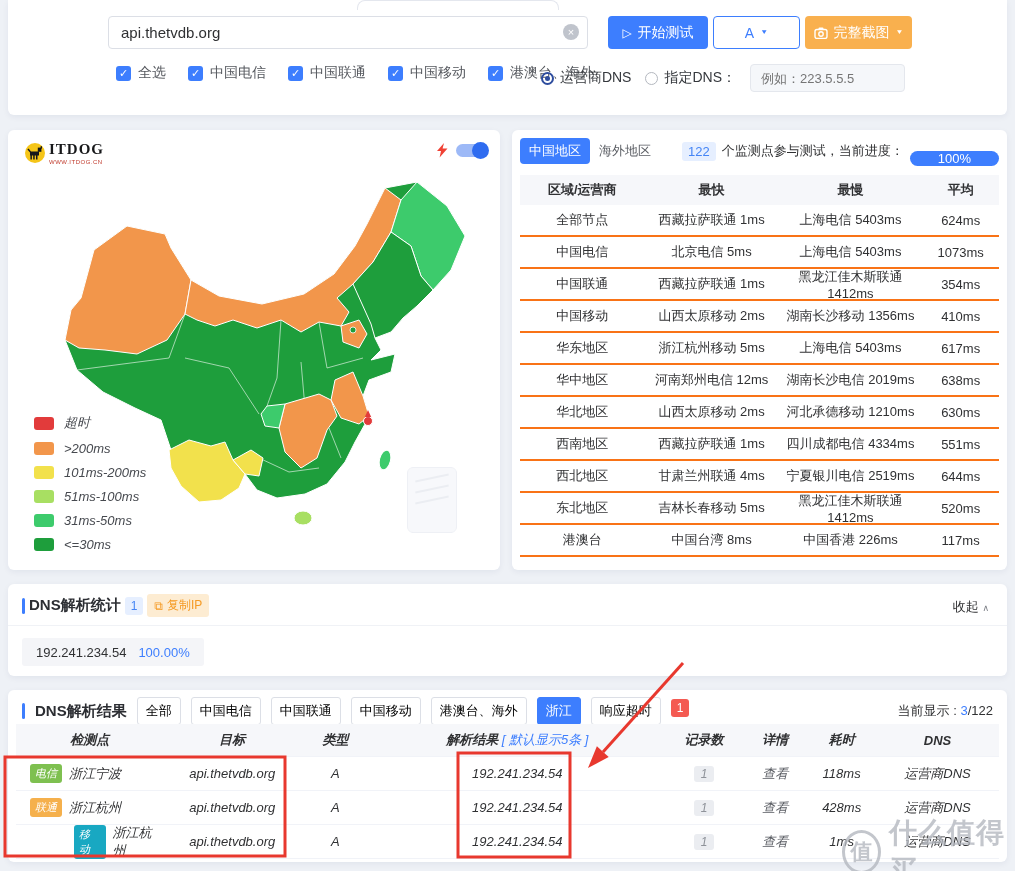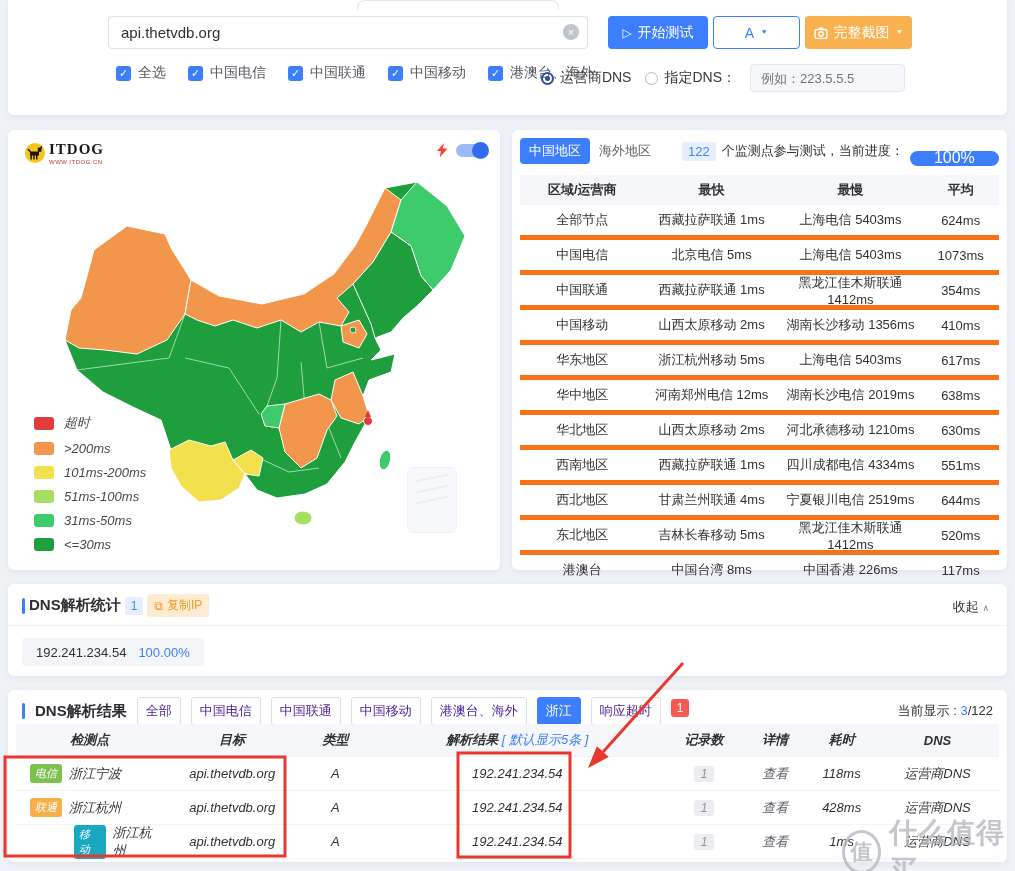--- a/index.html
+++ b/index.html
@@ -53,43 +53,43 @@
   .stamp{position:absolute;left:399px;top:337px;width:48px;height:64px;background:#f7f8fb;border:1px solid #edeff4;border-radius:6px;opacity:.9;}
   .stamp i{display:block;height:2px;background:#e9ecf1;margin:9px 7px 0 7px;transform:rotate(-12deg);}
   
   #card-region{left:512px;top:130px;width:495px;height:440px;}
   .rp-head{position:absolute;left:8px;top:9px;right:8px;height:24px;display:flex;align-items:center;}
   .tab{padding:4px 9px;border-radius:4px;font-size:13px;cursor:pointer;}
   .tab.active{background:#3d7efe;color:#fff;}
   .tab.plain{color:#5a5d63;}
   .cnt-badge{margin-left:22px;background:#e6efff;color:#4585f5;font-size:13px;padding:2px 6px;border-radius:3px;}
   .rp-ptext{margin-left:6px;font-size:13px;color:#303133;white-space:nowrap;}
-  .pbar{margin-left:6px;flex:1;height:15px;background:#3d7efe;border-radius:8px;color:#fff;font-size:16px;
+  .pbar{margin-left:6px;flex:1;height:15px;background:#3d7efe;border-radius:8px;color:#fff;font-size:13px;
     display:flex;align-items:center;justify-content:center;margin-top:14px;}
   .rtable{position:absolute;left:8px;top:45px;right:8px;}
-  .rt-row{display:flex;align-items:center;height:30px;border-bottom:5px solid #f97316;font-size:13px;}
+  .rt-row{display:flex;align-items:center;height:30px;border-bottom:2px solid #f97316;font-size:13px;}
   .rt-row.hdr{background:#f6f7fa;font-weight:700;border-bottom:none;height:30px;}
   .rt-c{text-align:center;}
   .rt-c0{width:26%;} .rt-c1{width:28%;} .rt-c2{width:30%;} .rt-c3{width:16%;}
   
   #card-stats{left:8px;top:584px;width:999px;height:92px;}
   .sec-head{position:absolute;left:14px;top:10px;display:flex;align-items:center;gap:4px;}
   .blue-bar{width:3px;height:16px;background:#3d7efe;border-radius:2px;}
   .sec-title{font-size:15px;font-weight:700;color:#2c2e33;}
   .mini-badge{background:#e6efff;color:#4585f5;font-size:12px;padding:2px 6px;border-radius:3px;}
   .copy-btn{background:#fdecd2;color:#f59a23;font-size:12px;padding:3px 7px;border-radius:3px;cursor:pointer;display:flex;gap:4px;align-items:center;}
   .collapse{position:absolute;right:18px;top:14px;font-size:13px;color:#303133;cursor:pointer;}
   .collapse .up{font-size:9px;color:#7a7d84;}
   .stats-div{position:absolute;left:0;top:41px;width:100%;height:1px;background:#f0f2f6;}
   .ip-chip{position:absolute;left:14px;top:54px;height:28px;background:#f4f5f8;border-radius:3px;display:flex;align-items:center;gap:12px;padding:0 14px;}
   .ip-chip .pct{color:#3d7efe;}
   
   #card-results{left:8px;top:690px;width:999px;height:172px;}
   .res-head{position:absolute;left:14px;top:8px;right:14px;height:26px;display:flex;align-items:center;gap:10px;}
-  .chip{border:1px solid #dcdfe6;border-radius:3px;background:#fff;color:#4c1d95;font-size:13px;padding:4px 8px;cursor:pointer;white-space:nowrap;}
+  .chip{border:1px solid #dcdfe6;border-radius:3px;background:#fff;color:#000000;font-size:13px;padding:4px 8px;cursor:pointer;white-space:nowrap;}
   .chip.active{background:#3d7efe;border-color:#3d7efe;color:#fff;}
   .red-badge{background:#f45a52;color:#fff;font-size:12px;padding:2px 6px;border-radius:3px;transform:translateY(-3px);}
   .cur-disp{margin-left:auto;font-size:13px;color:#303133;}
   .cur-disp b{color:#3d7efe;font-weight:400;}
   .xtable{position:absolute;left:8px;top:34px;right:8px;}
   .xt-row{display:flex;align-items:center;height:33px;border-bottom:1px solid #f1f3f8;font-size:13px;font-style:italic;}
   .xt-row.hdr{background:#f6f7fa;font-weight:700;height:32px;}
   .xt-c{text-align:center;}
   .xt-c0{width:15%;display:flex;align-items:center;gap:7px;padding-left:14px;box-sizing:border-box;text-align:left;}
   .xt-row.hdr .xt-c0{display:block;text-align:center;padding-left:0;}

